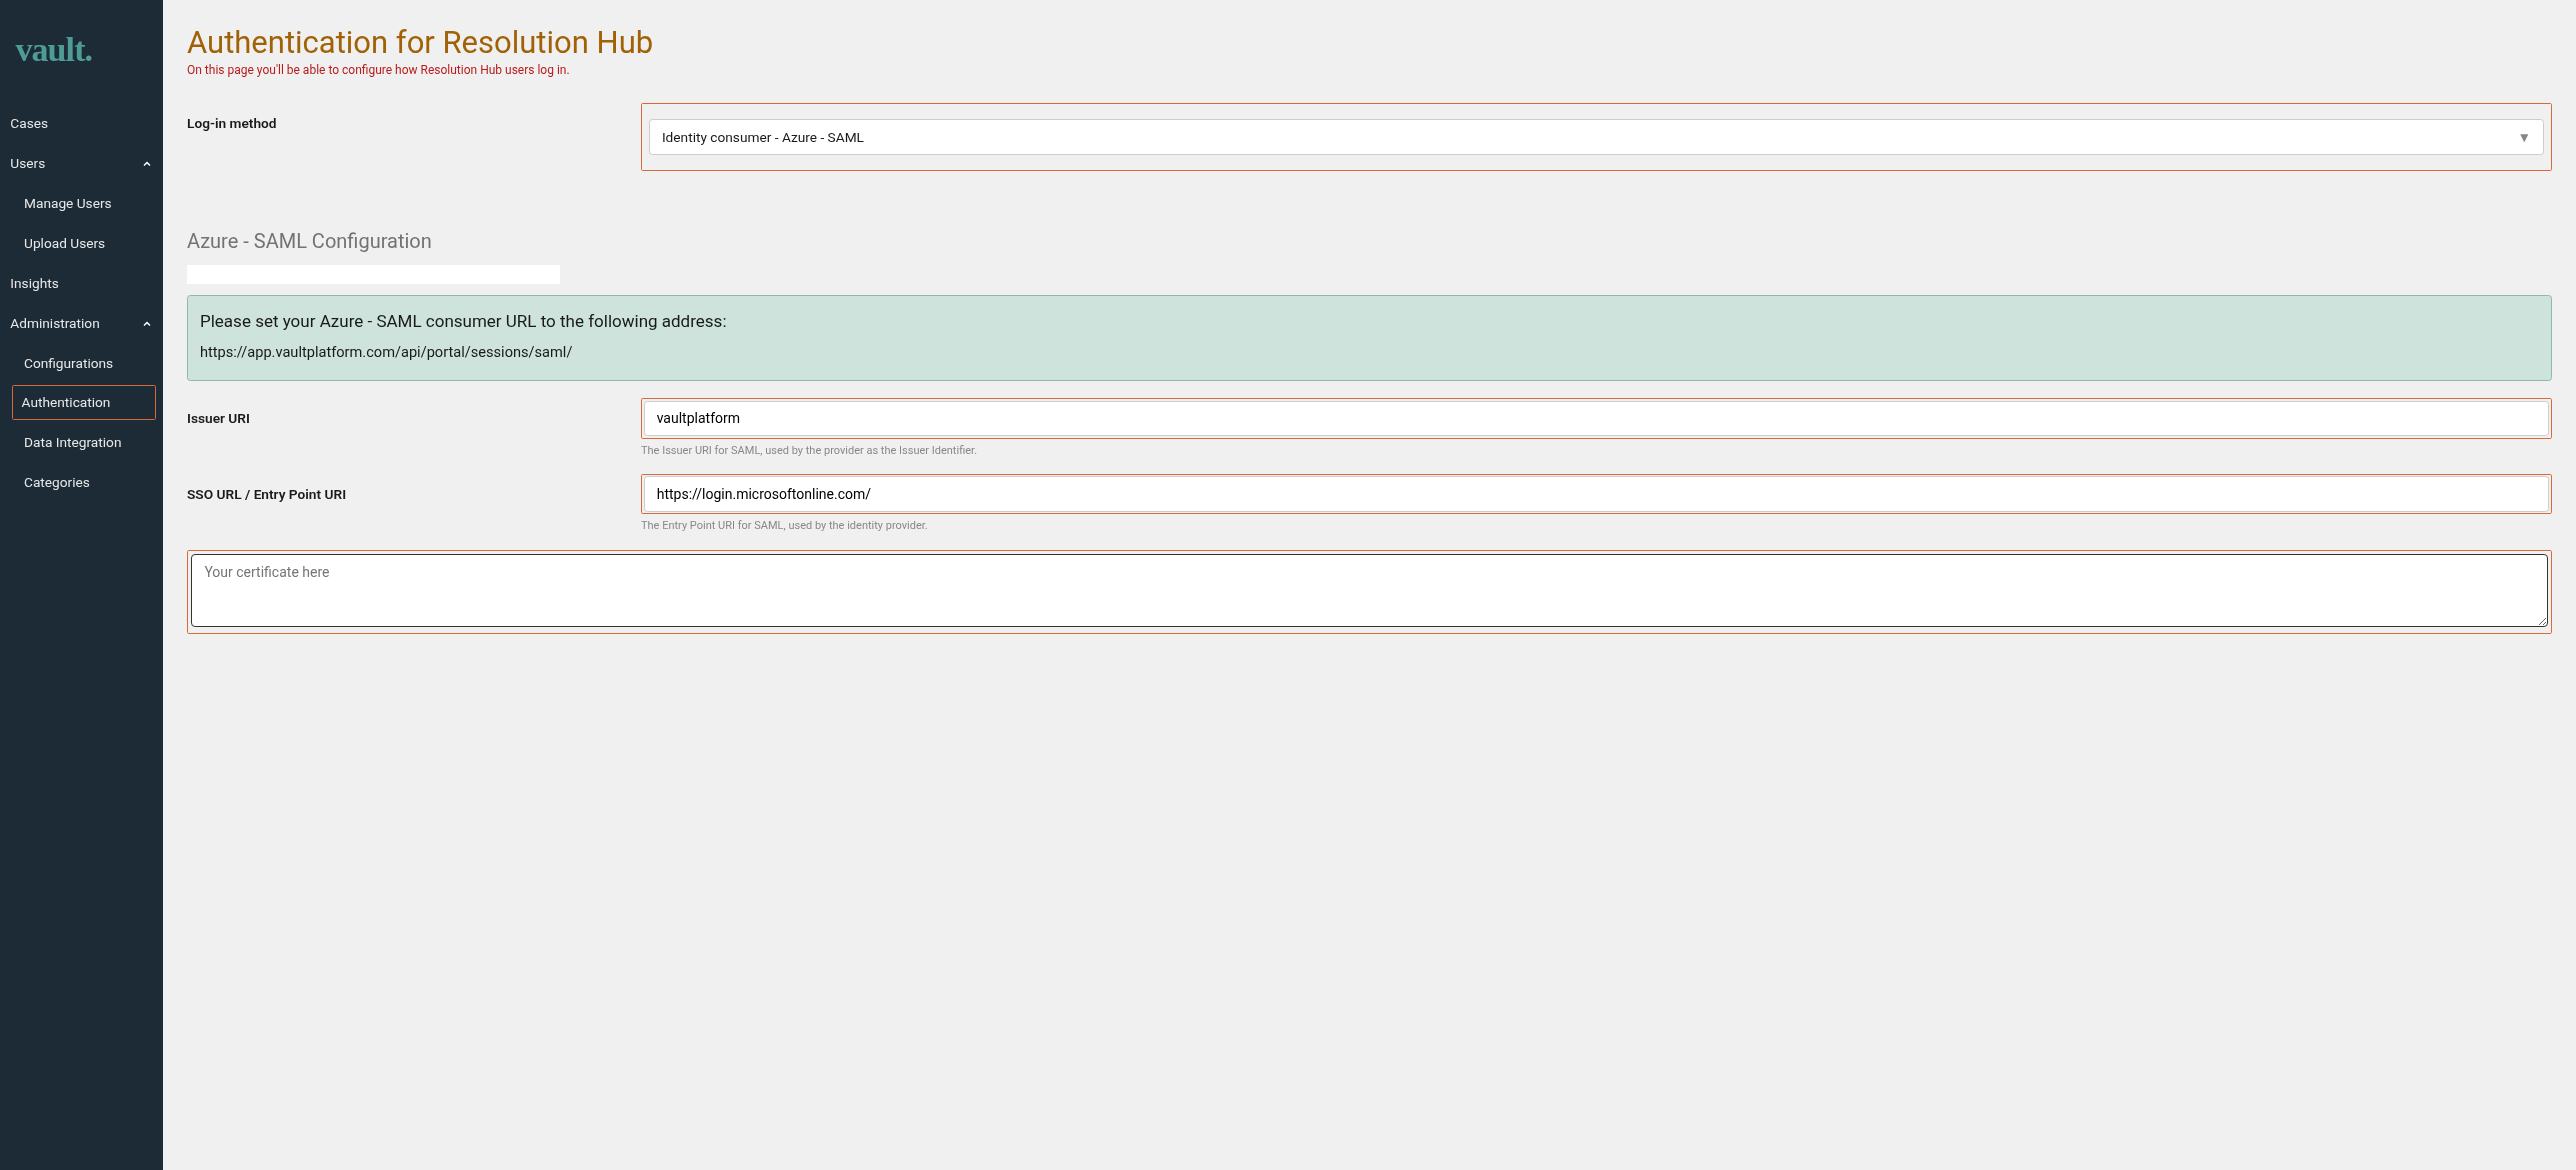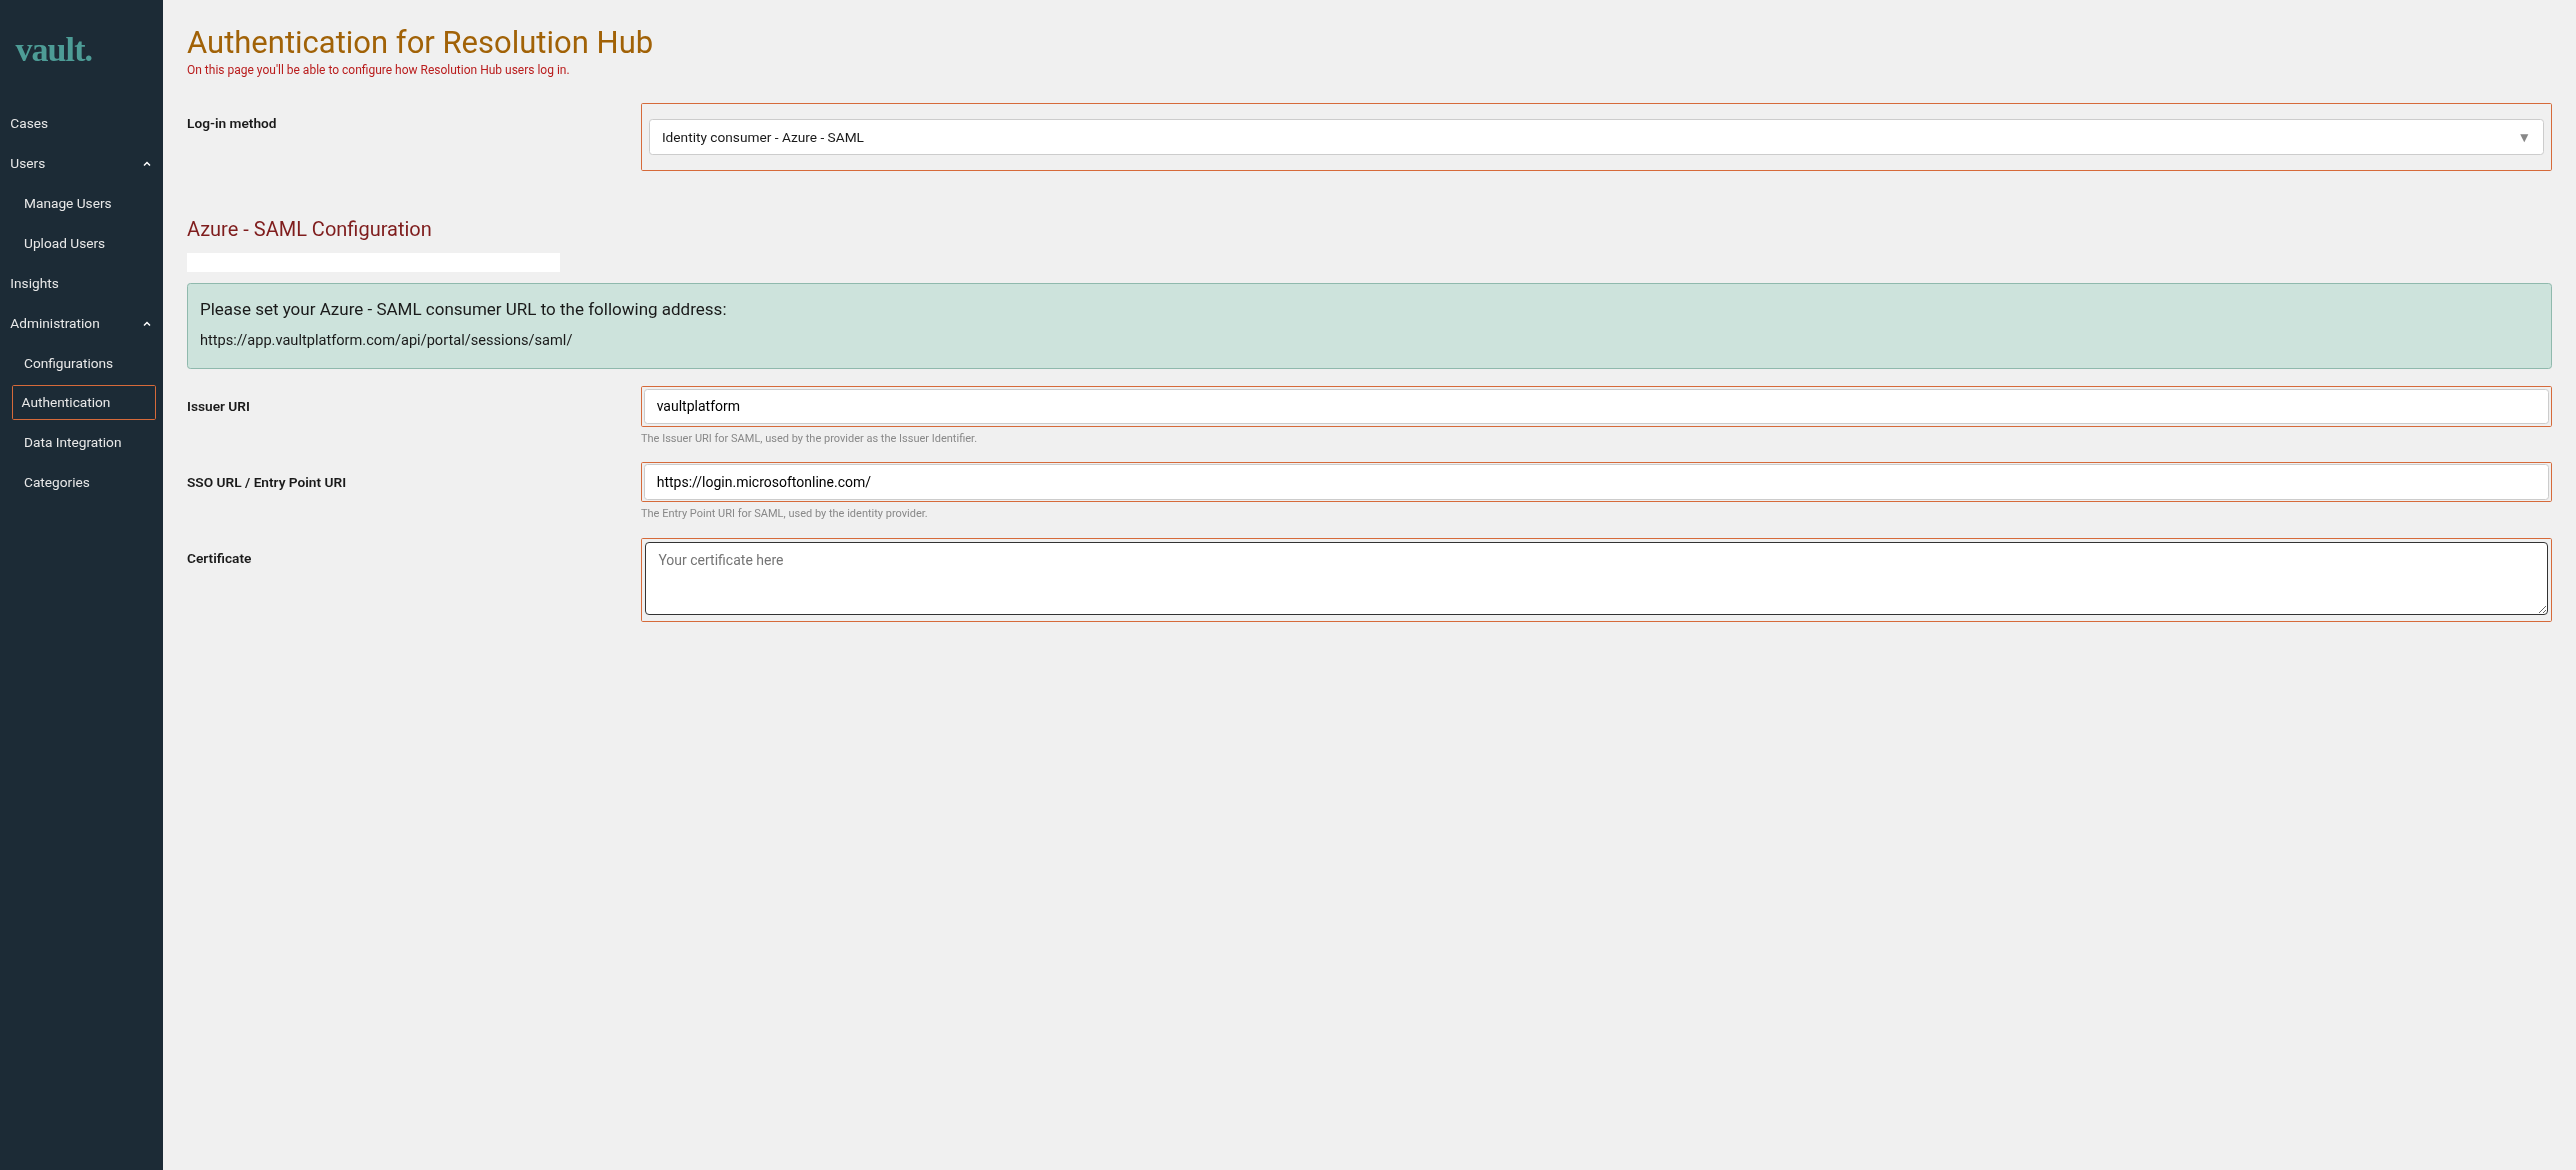--- a/index.html
+++ b/index.html
@@ -118,22 +118,22 @@
     font-family: inherit;
   }
   .helper {
     font-size: 11px;
     color: #888;
     margin-top: 5.1px;
   }
   .section-title {
     font-size: 20px;
     font-weight: 400;
-    color: #7f1d1d;
-    margin-top: 14px;
+    color: #737373;
+    margin-top: 26px;
     margin-bottom: 12px;
   }
   .white-strip {
     background: #fff;
     height: 19px;
     width: 373px;
     margin-bottom: 10.3px;
   }
   .info-banner {
     background: #cde3dc;
@@ -258,21 +258,20 @@
       <div class="highlight-box-tight">
         <input class="input-text" type="text" value="https://login.microsoftonline.com/" style="">
       </div>
       <div class="helper">The Entry Point URI for SAML, used by the identity provider.</div>
     </div>
   </div>
 
   <div style="height:6.9px"></div>
 
   <div class="form-row">
-    <div class="form-label">Certificate</div>
     <div class="form-control-wrap">
       <div class="highlight-box-tight" style="padding:3.4px;">
         <textarea class="input-text" placeholder="Your certificate here" style=""></textarea>
       </div>
     </div>
   </div>
 
 </main>
 
 

